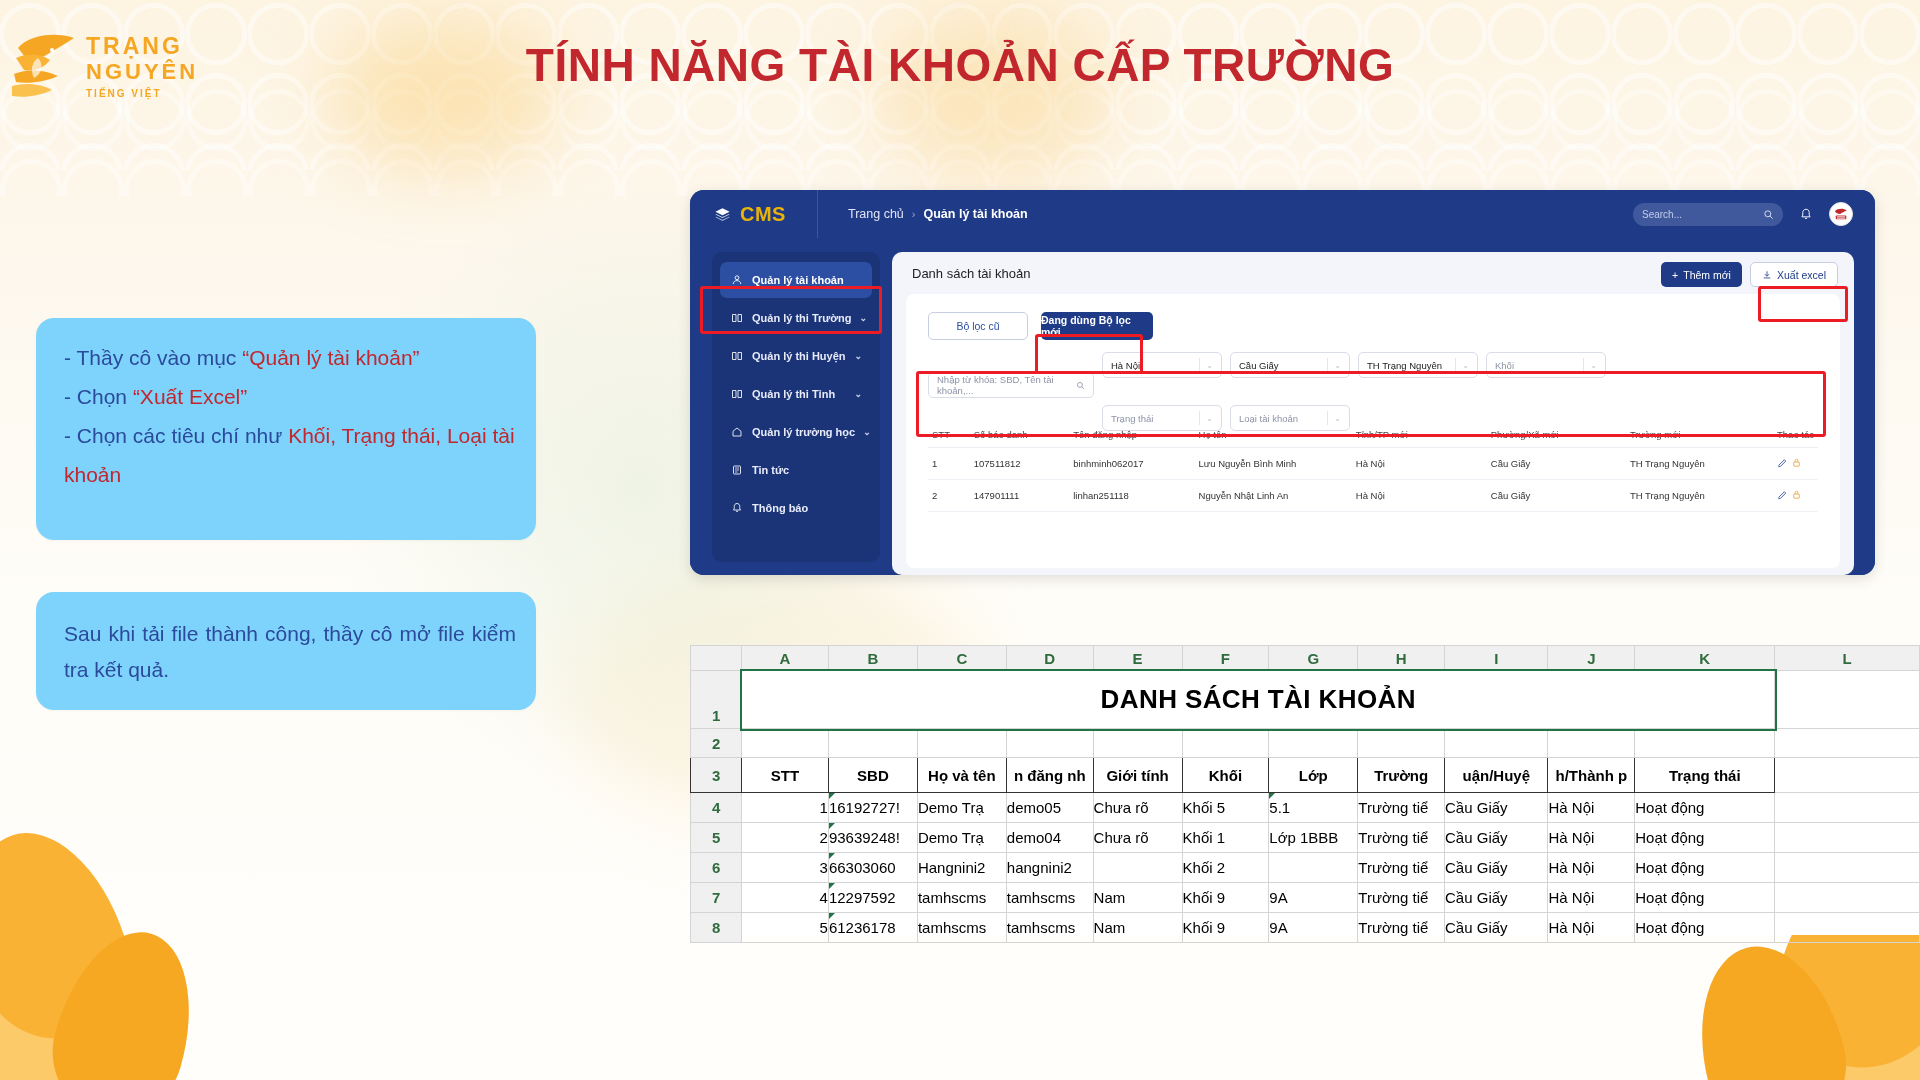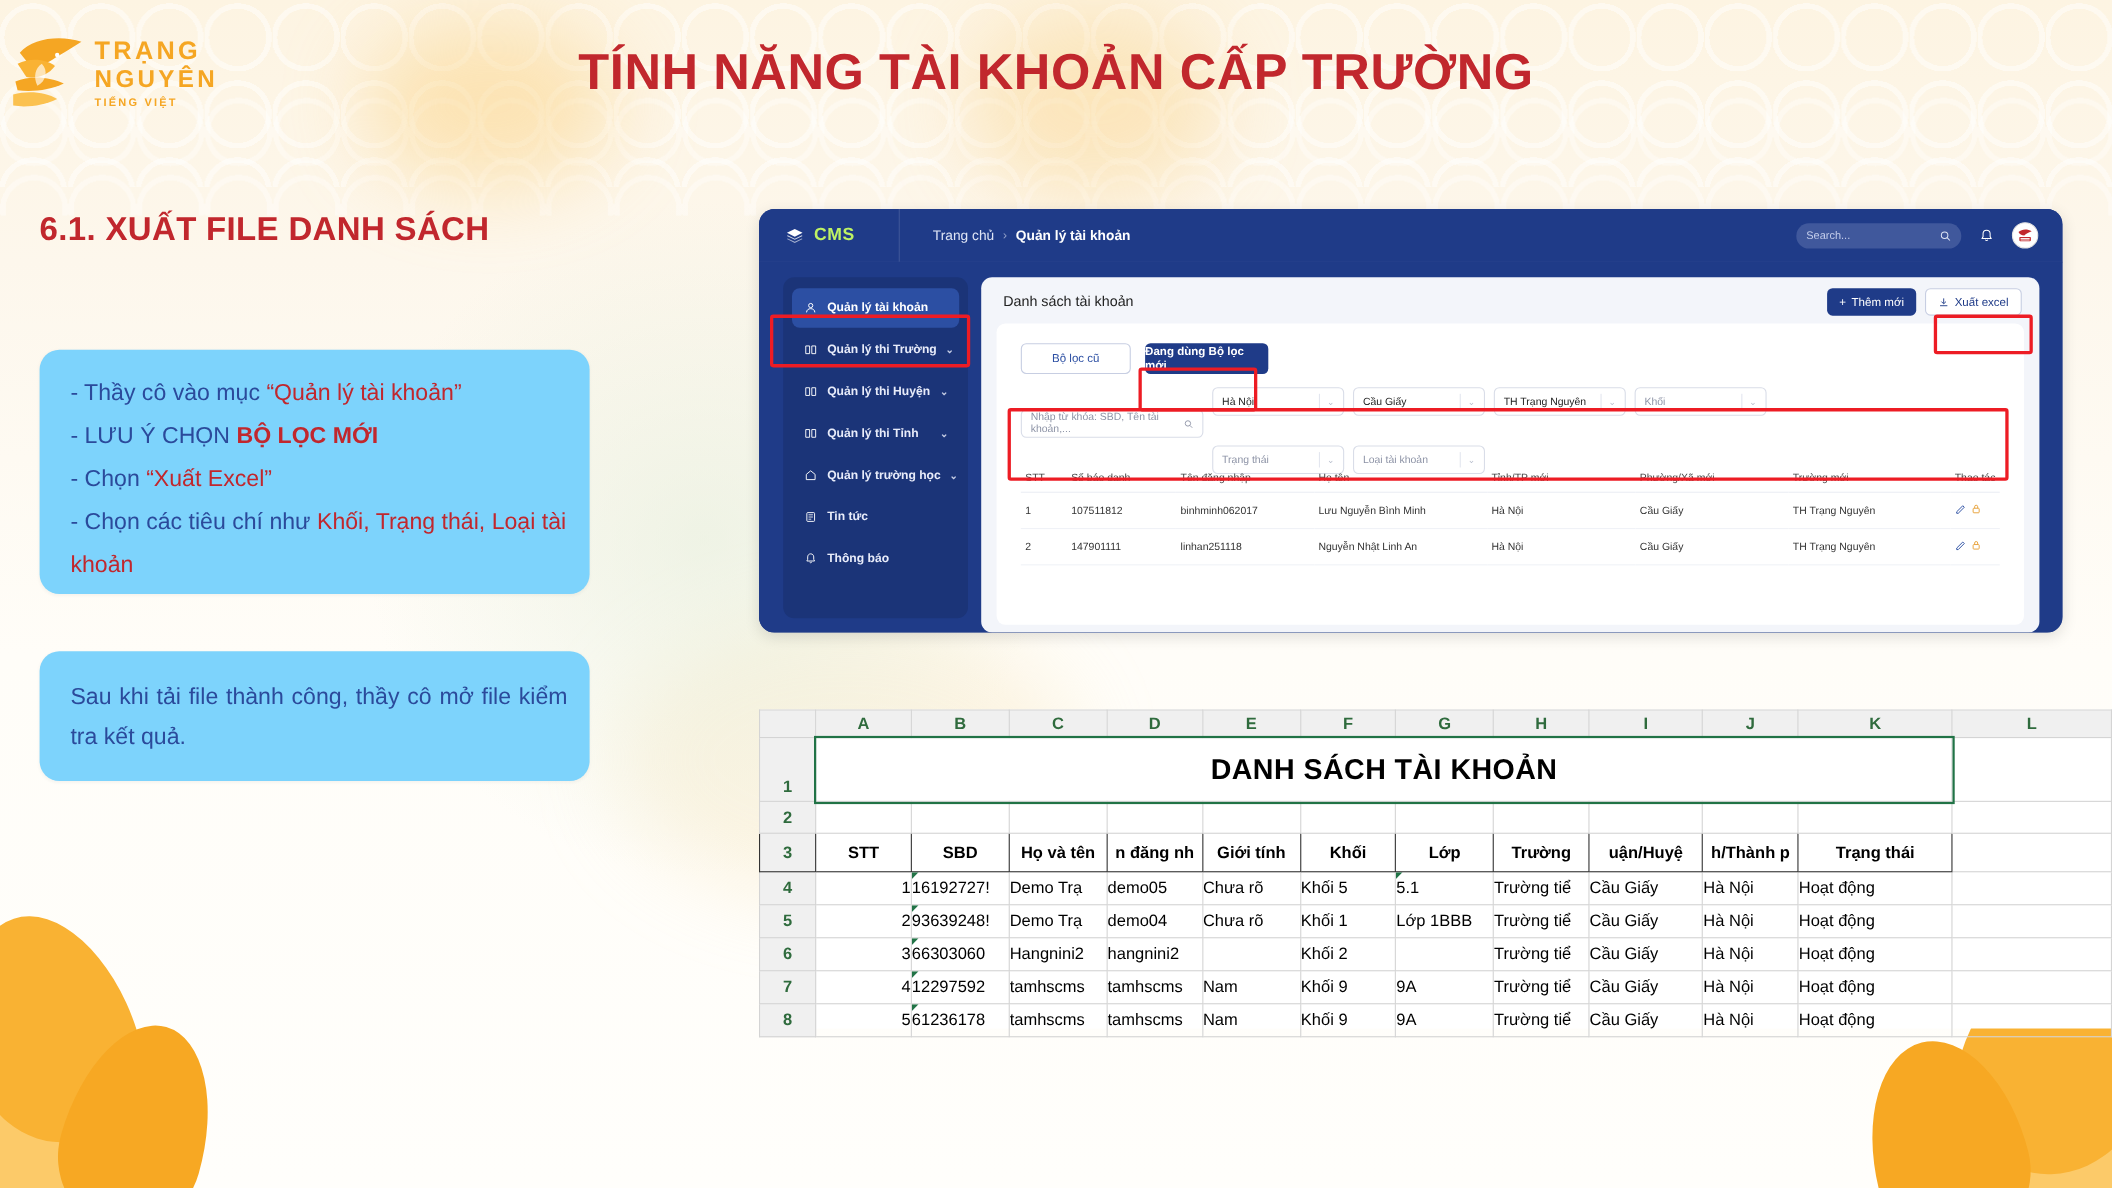--- a/index.html
+++ b/index.html
@@ -55,21 +55,21 @@
   .red{color:#c1272d;}
   .b{font-weight:bold;}
 
   
   .cms{position:absolute;left:690px;top:190px;width:1185px;height:385px;
     background:#1f3b88;border-radius:14px;overflow:hidden;box-shadow:0 4px 14px rgba(0,0,0,.12);}
   .cms-topbar{position:absolute;left:0;top:0;width:1185px;height:48px;background:#1f3b88;
     border-bottom:1px solid rgba(255,255,255,.12);display:flex;align-items:center;}
   .cms-logo{width:128px;display:flex;align-items:center;gap:9px;padding-left:24px;
     height:48px;border-right:1px solid rgba(255,255,255,.14);box-sizing:border-box;}
-  .cms-logo-txt{color:#bef264;font-size:16px;font-weight:bold;letter-spacing:.5px;}
+  .cms-logo-txt{color:#eab308;font-size:20px;font-weight:bold;letter-spacing:.5px;}
   .crumb{margin-left:30px;color:#dfe5f5;font-size:12.5px;display:flex;align-items:center;gap:8px;}
   .crumb .sep{opacity:.6;font-size:11px;}
   .crumb .cur{color:#fff;font-weight:bold;}
   .topright{margin-left:auto;display:flex;align-items:center;gap:16px;padding-right:22px;}
   .searchbox{width:150px;height:23px;border-radius:12px;background:#40589c;display:flex;align-items:center;
     padding:0 9px;box-sizing:border-box;gap:32px;}
   .searchbox span{color:#c2ccea;font-size:10px;flex:1;}
   .avatar{width:22px;height:22px;border-radius:50%;background:#fff;display:flex;align-items:center;justify-content:center;
     border:1px solid #e2e2e2;overflow:hidden;}
 
@@ -155,27 +155,25 @@
   <div class="logo-text">
     <div class="logo-l1">TRẠNG</div>
     <div class="logo-l2">NGUYÊN</div>
     <div class="logo-l3">TIẾNG VIỆT</div>
   </div>
 </div>
 
 <div class="main-title">TÍNH NĂNG TÀI KHOẢN CẤP TRƯỜNG</div>
 
 <div class="sec-head">
-  <div>6.1. XUẤT FILE DANH SÁCH</div>
 </div>
 
 <div class="card card1">
   <div class="card-body">
     <div><span>- Thầy cô vào mục </span><span class="red">“Quản lý tài khoản”</span></div>
-    <div><span>- LƯU Ý CHỌN </span><span class="red b">BỘ LỌC MỚI</span></div>
     <div><span>- Chọn </span><span class="red">“Xuất Excel”</span></div>
     <div><span>- Chọn các tiêu chí như </span><span class="red">Khối, Trạng thái, Loại tài khoản</span></div>
   </div>
 </div>
 
 <div class="card card2">
   <div class="card-body">Sau khi tải file thành công, thầy cô mở file kiểm tra kết quả.</div>
 </div>
 
 <div class="cms">

